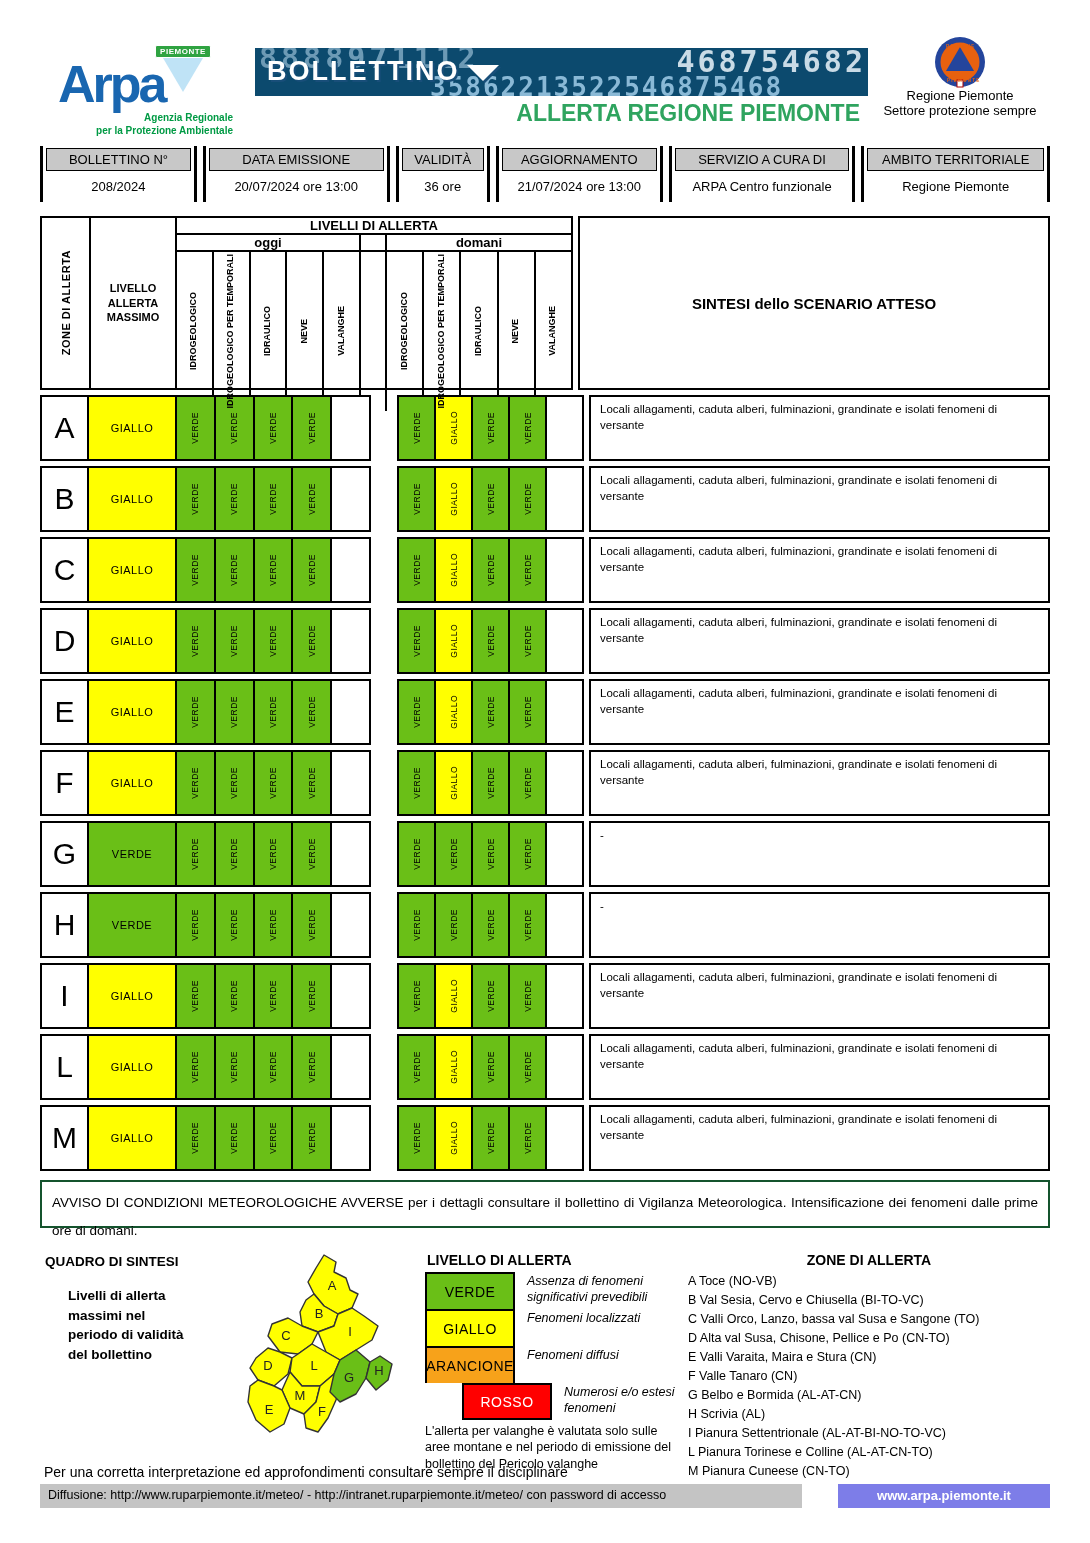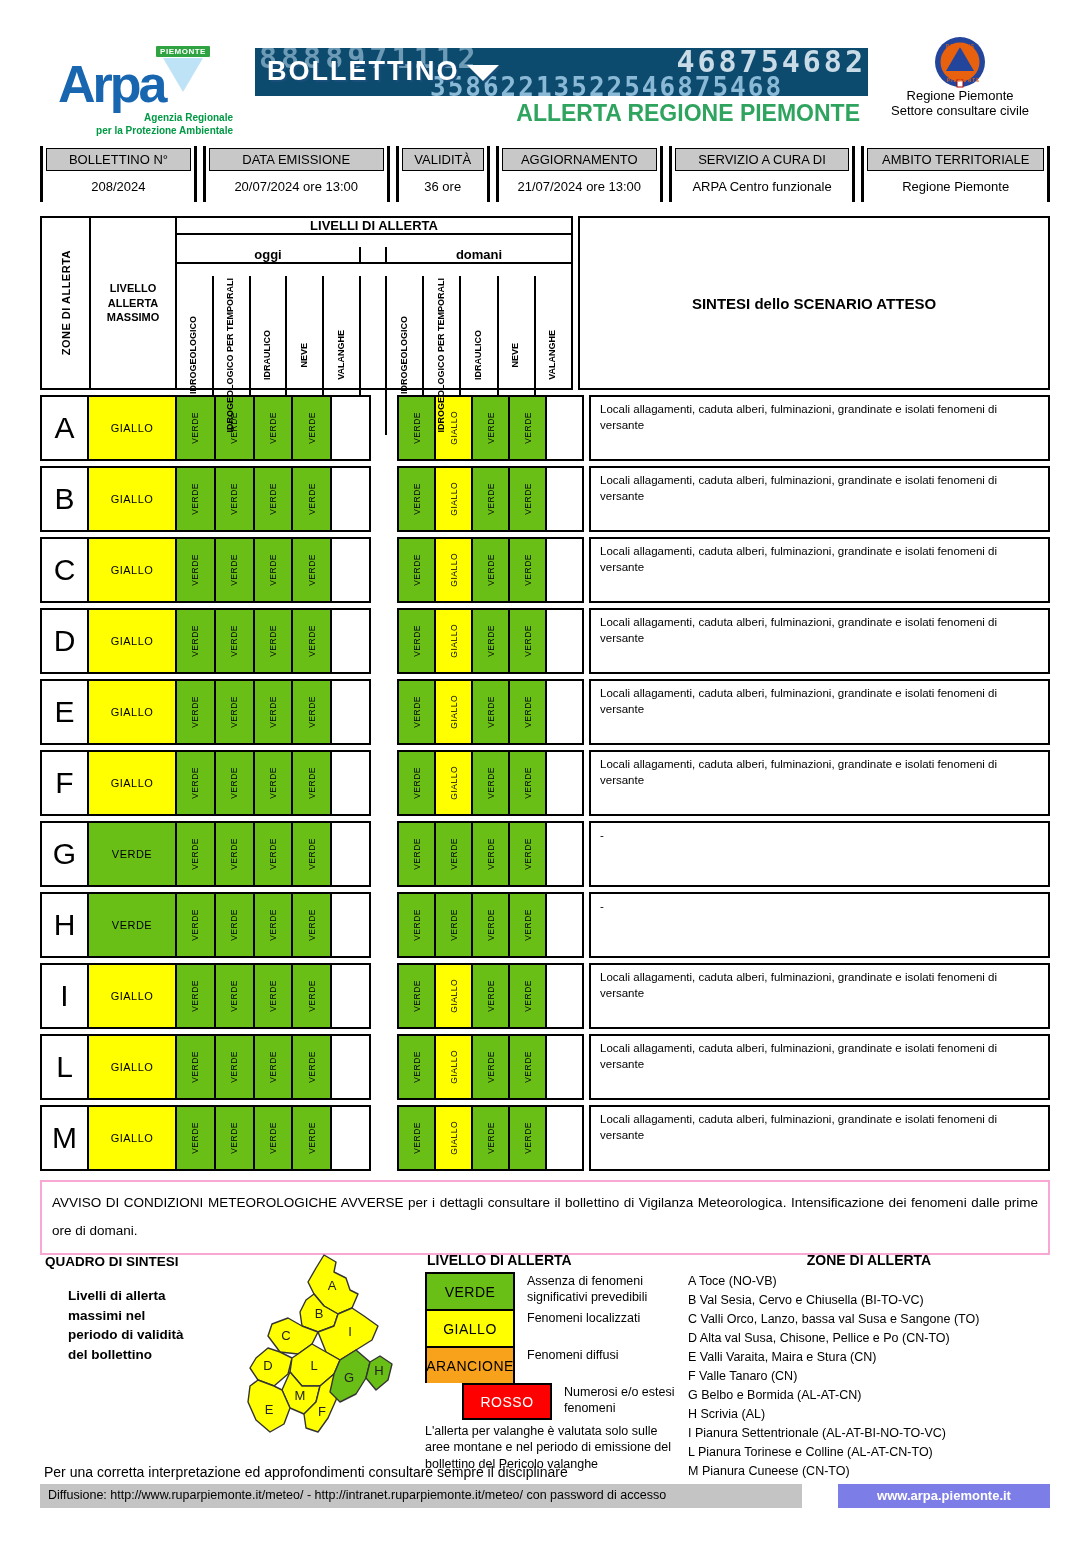--- a/index.html
+++ b/index.html
@@ -38,21 +38,21 @@
   .info-col .val { flex:1; display:flex; align-items:center; justify-content:center; font-size:13px; white-space:nowrap; padding:2px 4px; }
   .w1{width:158px}.w2{width:188px}.w3{width:95px}.w4{width:168px}.w5{width:188px}.w6{width:190px}
 
   
   .tbl { position:absolute; left:40px; top:216px; width:1010px; }
   .box { border:2px solid #000; background:#fff; }
   .hrow { display:flex; height:174px; margin-bottom:5px; }
   .zone-h { width:47px; display:flex; align-items:center; justify-content:center; }
   .max-h { width:88px; display:flex; align-items:center; justify-content:center; text-align:center; font-weight:bold; font-size:11px; line-height:1.35; border-left:2px solid #000; border-right:2px solid #000; }
   .vtext { writing-mode:vertical-rl; transform:rotate(180deg); text-orientation:mixed; font-weight:bold; font-size:11px; letter-spacing:.5px; }
-  .levels { flex:0 0 394px; display:flex; flex-direction:column;gap:12px; }
+  .levels { flex:0 0 394px; display:flex; flex-direction:column; }
   .lev-top { height:28px; border-bottom:2px solid #000; display:flex; align-items:center; justify-content:center; font-weight:bold; font-size:13px; }
   .lev-days { height:26px; display:flex; border-bottom:2px solid #000; }
   .day-cell { display:flex; align-items:center; justify-content:center; font-weight:bold; font-size:13px; }
   .day-today { width:184px; border-right:2px solid #000; }
   .day-gap { width:26px; border-right:2px solid #000; }
   .day-tom { flex:1; }
   .lev-haz { flex:1; display:flex; }
   .haz-group { display:flex; width:184px; }
   .haz-gap { width:26px; border-left:0; border-right:2px solid #000; }
   .haz-group.left { border-right:2px solid #000; }
@@ -66,33 +66,33 @@
   .rgap { width:26px; }
   .rbox2 { display:flex; width:187px; }
   .rbox3 { flex:1; margin-left:5px; padding:5px 9px; font-size:11.5px; line-height:1.35; }
   .zcell { width:47px; display:flex; align-items:center; justify-content:center; font-size:30px; border-right:2px solid #000; }
   .mcell { width:88px; display:flex; align-items:center; justify-content:center; font-size:11px; letter-spacing:.5px; border-right:2px solid #000; }
   .hcell { flex:1; border-right:2px solid #000; display:flex; align-items:center; justify-content:center; }
   .hcell:last-child, .rbox2 .hcell:last-child { border-right:0; }
   .hcell .vtext { font-size:8.5px; font-weight:normal; letter-spacing:.5px; }
 
   
-  .notice { position:absolute; left:40px; top:1180px; width:1010px; height:75px; border:2px solid #f9a8d4; padding:7px 10px; font-size:13.5px; line-height:2.1; text-align:justify; }
+  .notice { position:absolute; left:40px; top:1180px; width:1010px; height:48px; border:2px solid #14532d; padding:7px 10px; font-size:13.5px; line-height:2.1; text-align:justify; }
 
   
   .bottom { position:absolute; left:40px; top:1252px; width:1010px; height:205px; }
   .quadro-title { position:absolute; left:5px; top:2px; font-weight:bold; font-size:13.5px; }
   .quadro-cap { position:absolute; left:28px; top:34px; width:125px; font-weight:bold; font-size:13.5px; line-height:1.45; }
   .map-wrap { position:absolute; left:205px; top:0px; width:182px; height:205px; }
   .legend { position:absolute; left:385px; top:0; width:275px; }
   .legend-title { font-weight:bold; font-size:14px; margin-bottom:4px; padding-left:2px; }
   .legend-row { display:flex; margin-bottom:0; }
   .legend-box { width:90px; height:37px; border:2px solid #000; border-bottom-width:0; display:flex; align-items:center; justify-content:center; font-size:14px; letter-spacing:.5px; }
   .legend-row:last-of-type .legend-box { border-bottom-width:2px;margin-left:37px; }
-  .legend-desc { flex:1; padding:2px 0 0 12px; font-size:12.5px; line-height:1.25; display:flex; align-items:flex-start; }
+  .legend-desc { flex:1; padding:2px 0 0 12px; font-size:12.5px; line-height:1.25; display:flex; align-items:flex-start;font-style:italic; }
   .legend-note { margin-top:3px; font-size:12.5px; line-height:1.3; width:260px; }
   .zones-list { position:absolute; left:648px; top:0; width:362px; }
   .zones-title { font-weight:bold; font-size:14px; text-align:center; margin-bottom:4px; }
   .zones-items { font-size:12.5px; line-height:1.52; }
 
   
   .foot-disc { position:absolute; left:44px; top:1464px; font-size:14px; }
   .foot-bar { position:absolute; left:40px; top:1484px; width:1010px; height:24px; }
   .foot-diff { position:absolute; left:0; top:0; width:762px; height:24px; background:#c4c4c4; font-size:12.5px; padding:4px 0 0 8px; }
   .foot-site { position:absolute; right:0; top:0; width:212px; height:24px; background:#7d7de8; color:#fff; font-weight:bold; font-size:13px; text-align:center; padding-top:4px; }
@@ -133,21 +133,21 @@
           <circle cx="26" cy="26" r="19.5" fill="#e8610f"></circle>
           <polygon points="26,11 40,35 12,35" fill="#24459c"></polygon>
           <rect x="23" y="44" width="6" height="7" fill="#fff" stroke="#a00" stroke-width="1"></rect>
           <g fill="#e8610f" font-size="4.5" font-weight="bold">
             <text x="12" y="12">R E G I O N E</text>
             <text x="13" y="46">P I E M O N T E</text>
           </g>
         </svg>
       </div>
       <div class="l1">Regione Piemonte</div>
-      <div class="l2">Settore consultare civile</div>
+      <div class="l2">Settore protezione sempre</div>
     </div>
   </div>
 
   <div class="info-bar">
       <div class="info-col w1">
         <div class="lab">BOLLETTINO N°</div>
         <div class="val">208/2024</div>
       </div>
       <div class="info-col w2">
         <div class="lab">DATA EMISSIONE</div>

